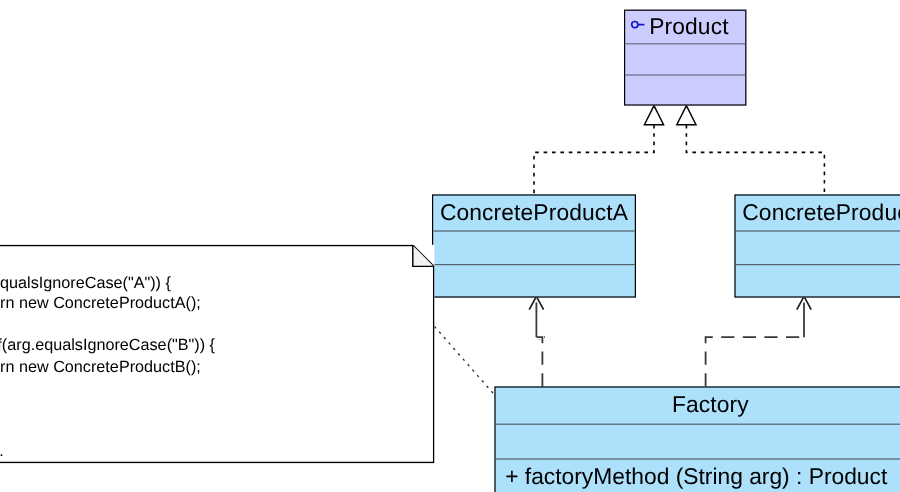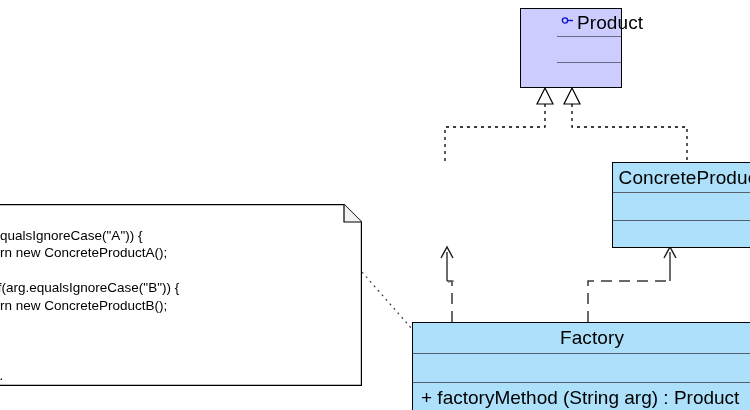--- a/index.html
+++ b/index.html
@@ -61,21 +61,20 @@
   }
 
   
   #product-class {
     left: 520px;
     top: 8px;
     width: 102px;
     height: 80px;
     background: #ccccff;
     border: 1px solid #000000;
-    padding-left: 36px;
   }
   #product-class .uml-name {
     height: 28px;
     justify-content: flex-start;
     padding-left: 4px;
     border-bottom: 1px solid #6a6a86;
   }
   #product-class .uml-attrs {
     height: 26px;
     border-bottom: 1px solid #6a6a86;
@@ -246,20 +245,25 @@
       <svg class="iface-icon" viewBox="0 0 13 13">
         <circle cx="4" cy="4.5" r="2.6" fill="none" stroke="#1414c8" stroke-width="1.4"></circle>
         <line x1="6.8" y1="4.5" x2="12" y2="4.5" stroke="#1414c8" stroke-width="1.4"></line>
       </svg>
       <span id="product-name-label">Product</span>
     </div>
     <div class="uml-attrs"></div>
     <div class="uml-ops"></div>
   </div>
 
+  <div class="uml-class concrete" id="concrete-a-class">
+    <div class="uml-name">ConcreteProductA</div>
+    <div class="uml-attrs"></div>
+    <div class="uml-ops"></div>
+  </div>
 
   <div class="uml-class concrete" id="concrete-b-class">
     <div class="uml-name">ConcreteProductB</div>
     <div class="uml-attrs"></div>
     <div class="uml-ops"></div>
   </div>
 
   <div id="watermark">http://blog.csdn.net/</div>
 
   <div class="uml-class" id="factory-class">

